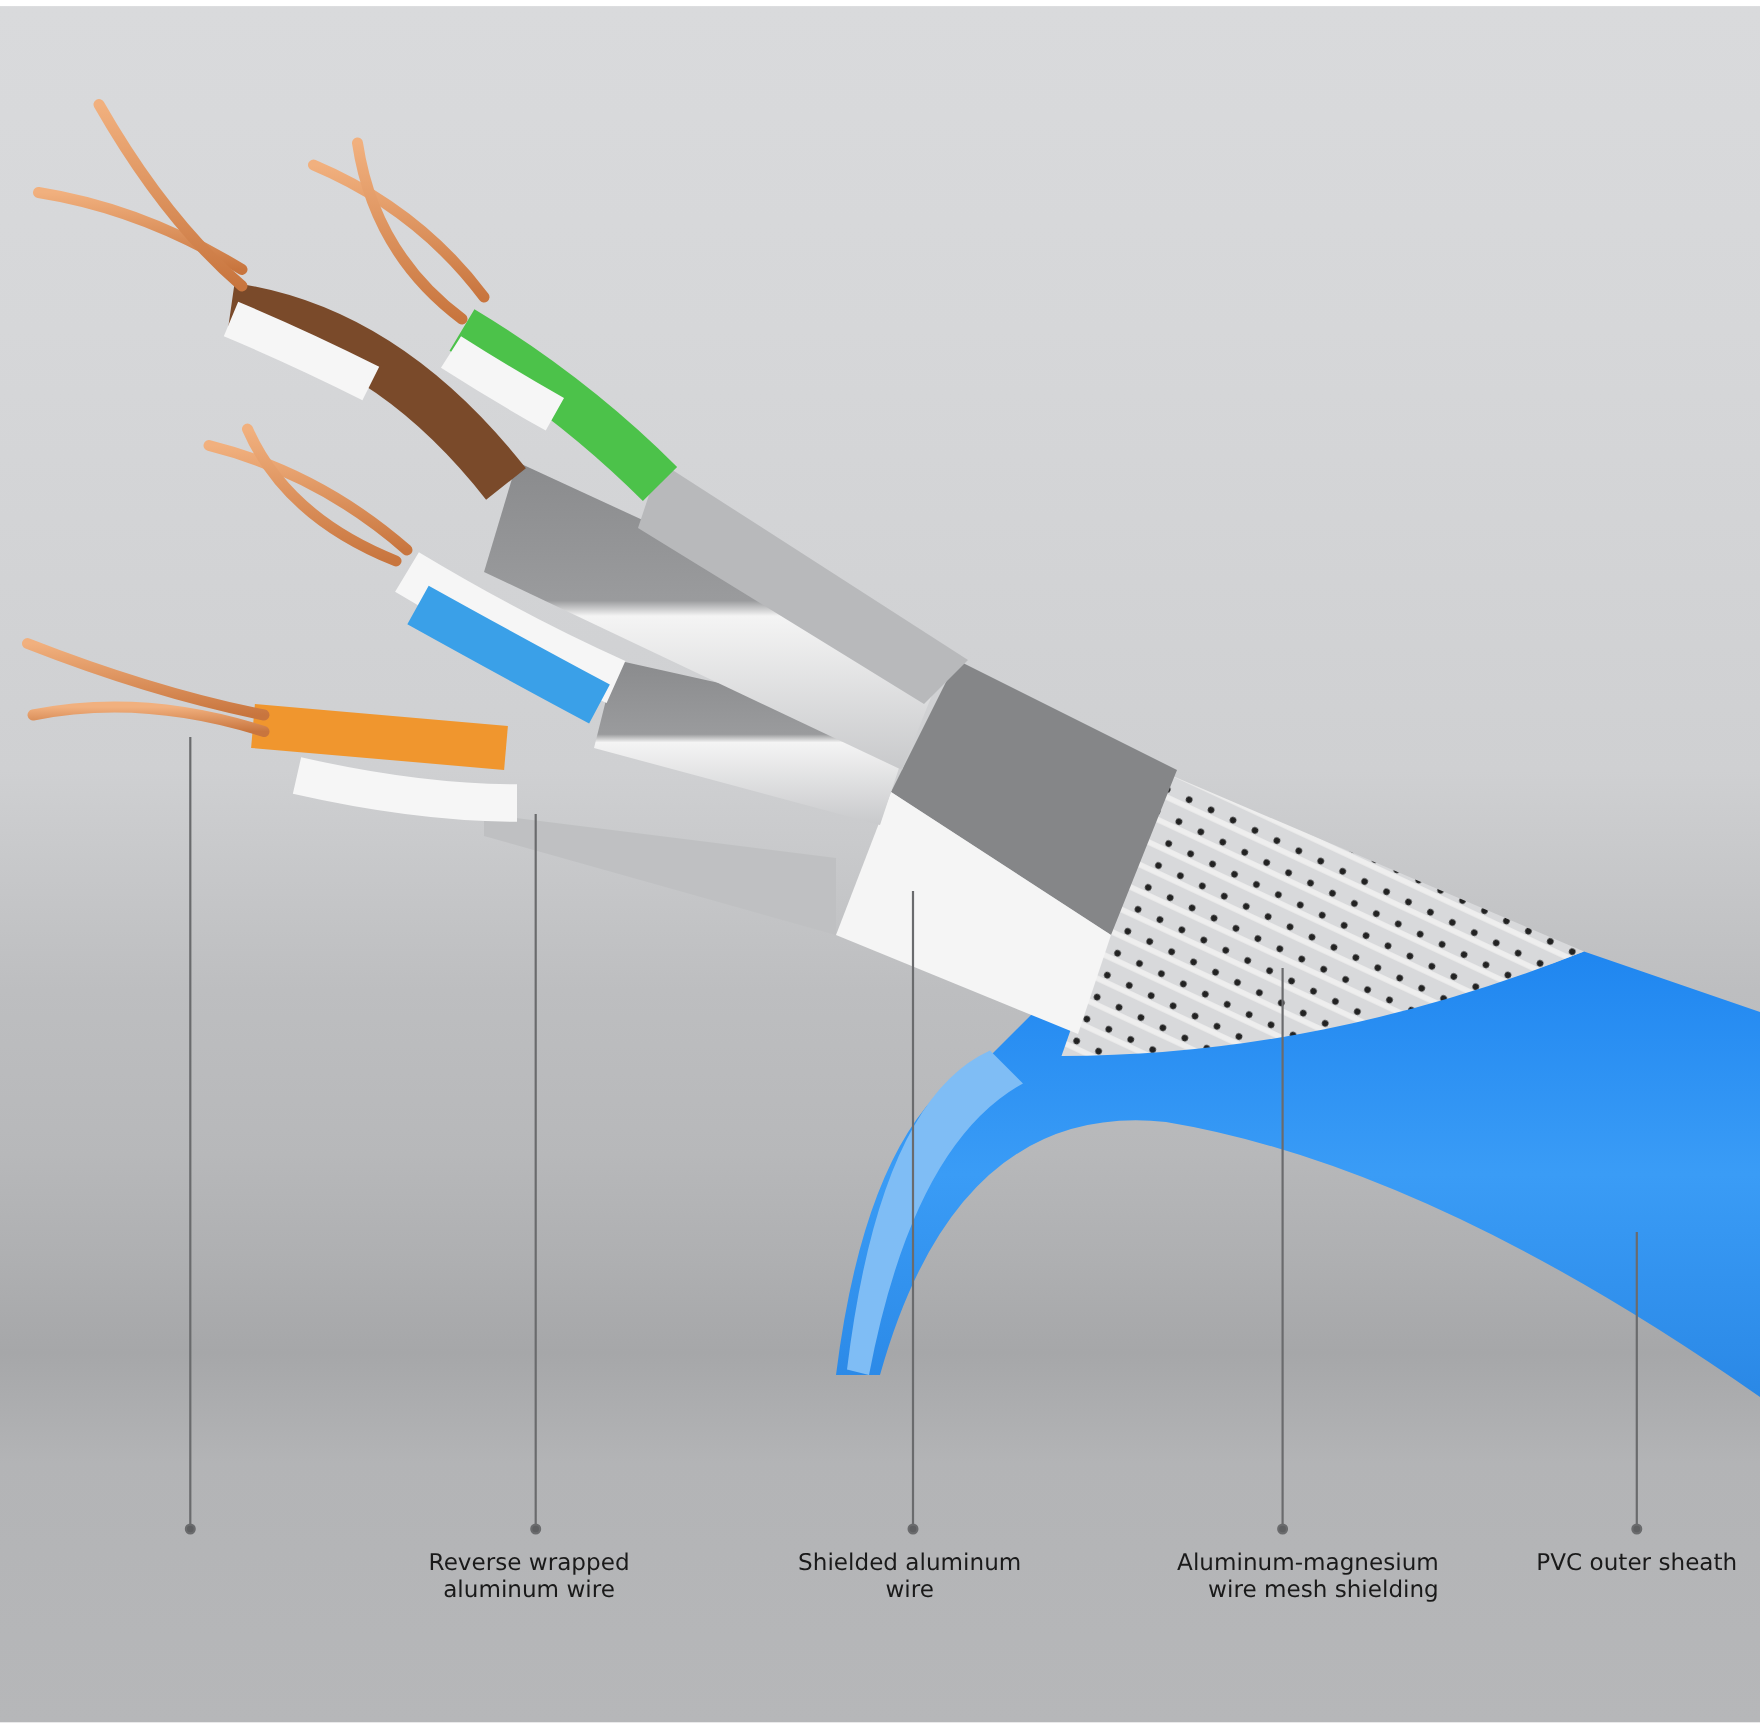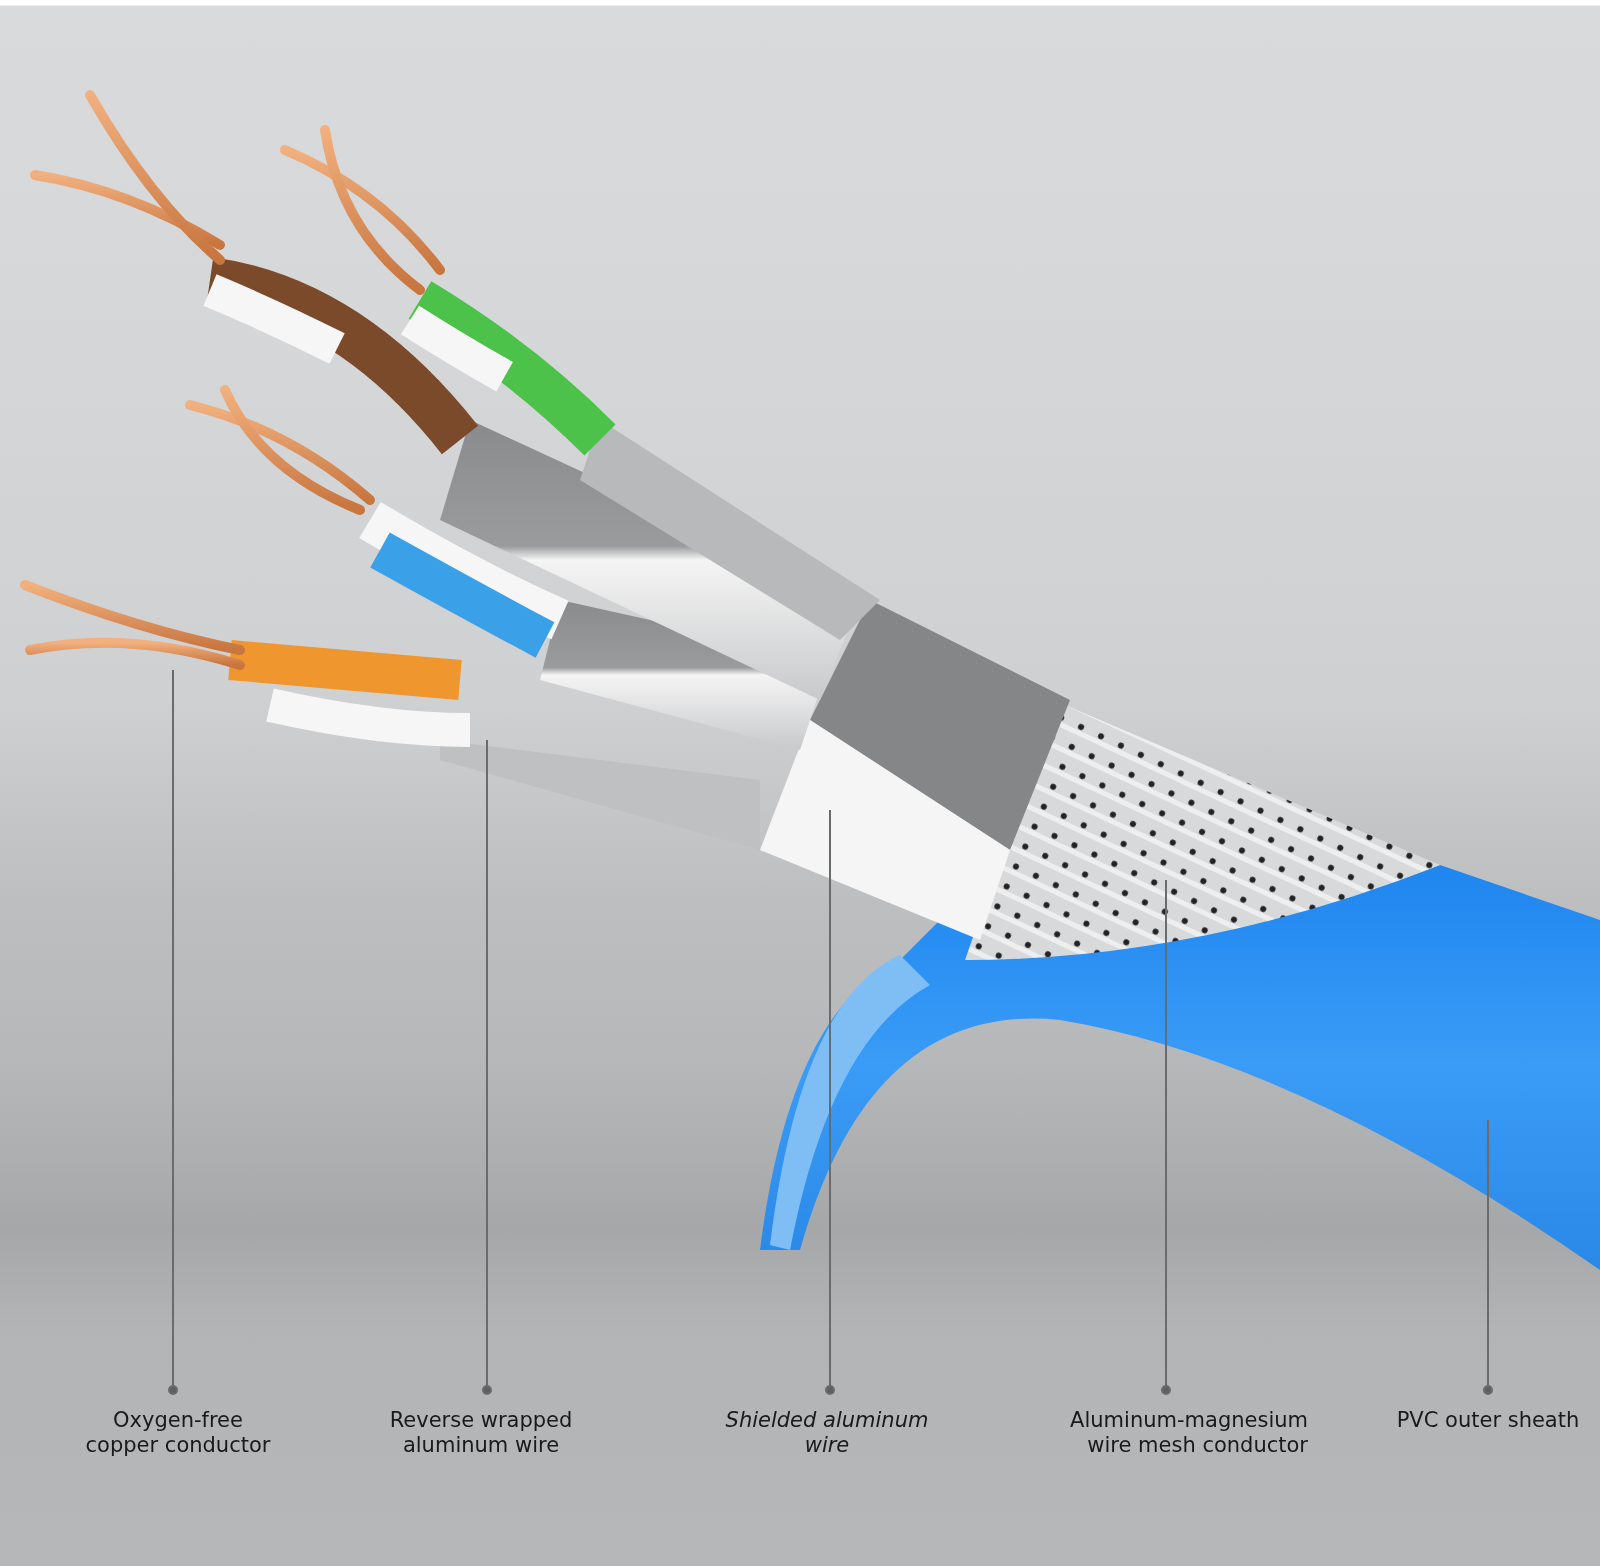--- a/index.html
+++ b/index.html
@@ -91,32 +91,28 @@
         <circle cx="487" cy="1390" r="4"></circle>
       <line x1="830" y1="810" x2="830" y2="1388"></line>
         <circle cx="830" cy="1390" r="4"></circle>
       <line x1="1166" y1="880" x2="1166" y2="1388"></line>
         <circle cx="1166" cy="1390" r="4"></circle>
       <line x1="1488" y1="1120" x2="1488" y2="1388"></line>
         <circle cx="1488" cy="1390" r="4"></circle>
     </g>
   </svg>
 
-  <div class="callout-label" style="left:28px; top:1408px;">
-    <span>Oxygen-free</span>
-    <span>copper conductor</span>
-  </div>
   <div class="callout-label" style="left:331px; top:1408px;">
     <span>Reverse wrapped</span>
     <span>aluminum wire</span>
   </div>
-  <div class="callout-label" style="left:677px; top:1408px;font-style:italic;">
+  <div class="callout-label" style="left:677px; top:1408px;">
     <span>Shielded aluminum</span>
     <span>wire</span>
   </div>
   <div class="callout-label" style="left:1008px; top:1408px;text-align:right;">
     <span>Aluminum-magnesium</span>
-    <span>wire mesh conductor</span>
+    <span>wire mesh shielding</span>
   </div>
   <div class="callout-label" style="left:1338px; top:1408px;">
     <span>PVC outer sheath</span>
   </div>
 </div>
 
 </body></html>

